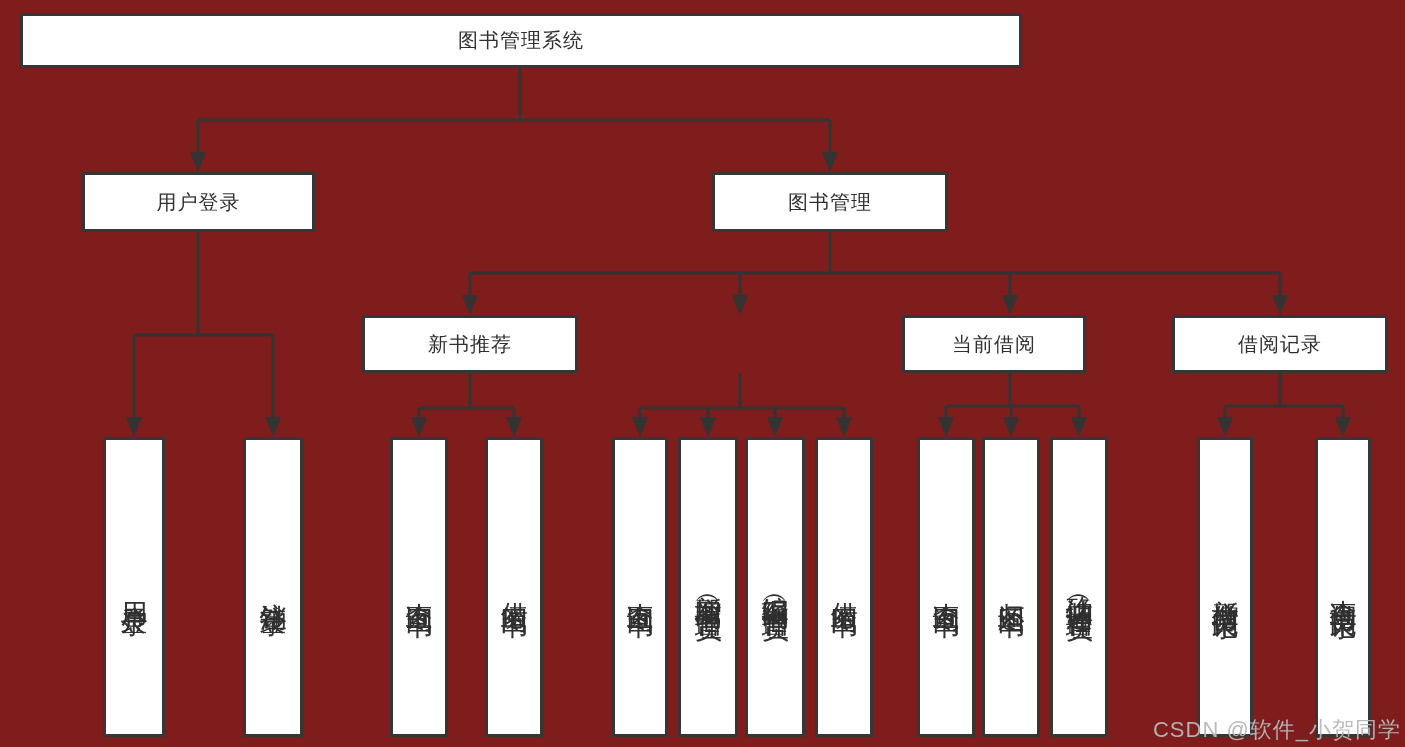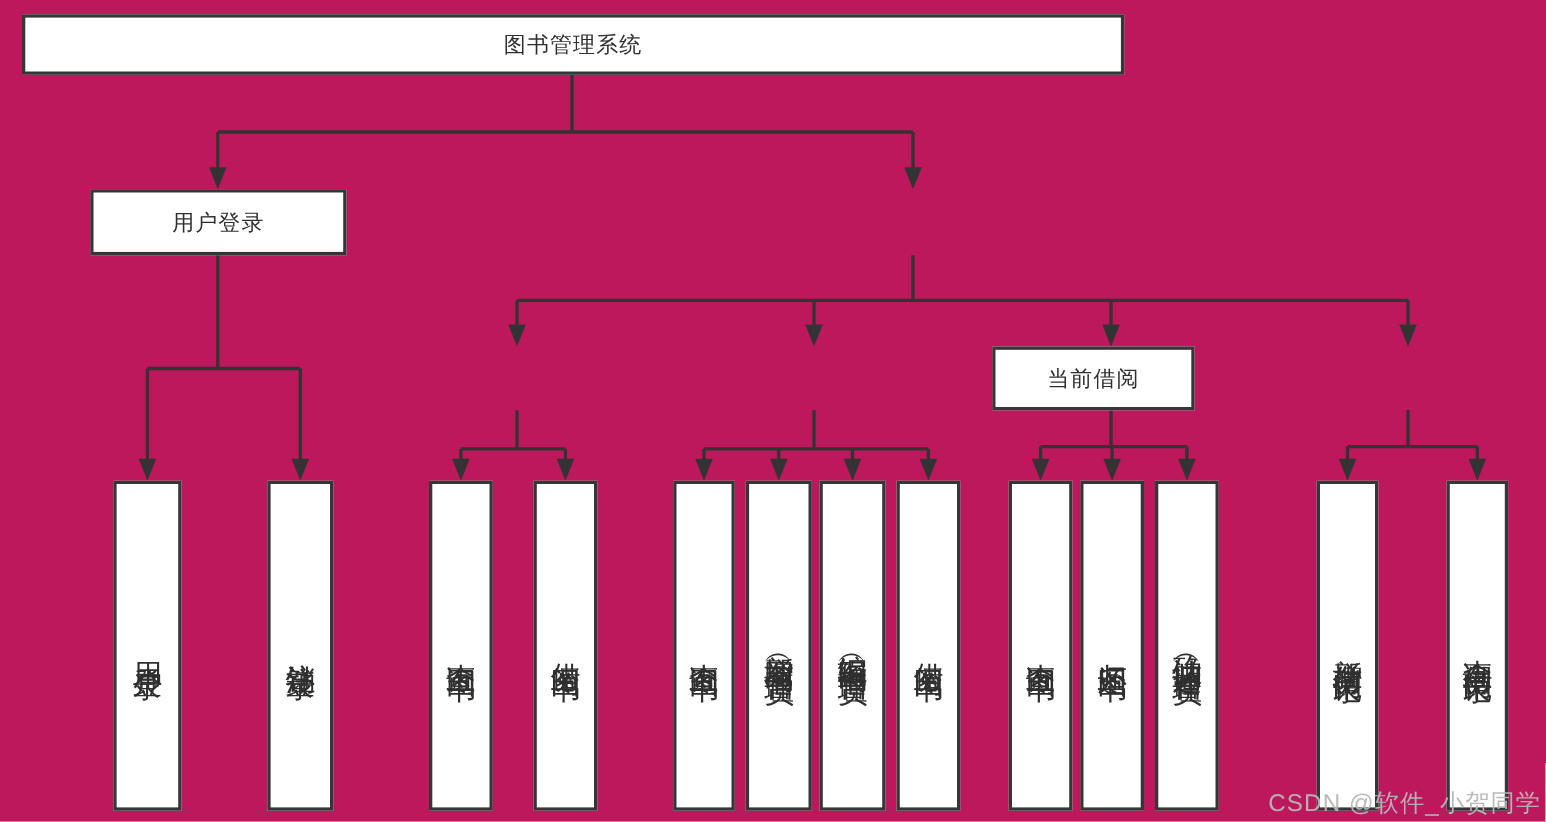--- a/index.html
+++ b/index.html
@@ -1,17 +1,17 @@
 <!DOCTYPE html>
 <html><head>
 <meta charset="utf-8">
 <style>
   html,body{margin:0;padding:0;background:#ffffff;}
   .stage{
-    position:relative;width:1405px;height:747px;background:#be185d;overflow:hidden;
+    position:relative;width:1405px;height:747px;background:#7f1d1d;overflow:hidden;
     font-family:"Liberation Sans","DejaVu Sans",sans-serif;color:#2f2f2f;
   }
   .connectors{position:absolute;left:0;top:0;width:1405px;height:747px;z-index:1;}
   .box{
     position:absolute;background:#ffffff;border:3px solid #363636;box-sizing:border-box;
     display:flex;align-items:center;justify-content:center;z-index:2;
   }
   .h-box{font-size:20px;letter-spacing:1px;}
   .v-box{top:437px;height:300px;}
   .vtext{
@@ -94,23 +94,32 @@
     </g>
   </svg>
 
   <div class="box h-box" id="n-root">
     <span>图书管理系统</span>
   </div>
 
   <div class="box h-box" id="n-user-login">
     <span>用户登录</span>
   </div>
+  <div class="box h-box" id="n-book-mgmt">
+    <span>图书管理</span>
+  </div>
 
+  <div class="box h-box" id="n-new-book">
+    <span>新书推荐</span>
+  </div>
   <div class="box h-box" id="n-current-borrow">
     <span>当前借阅</span>
+  </div>
+  <div class="box h-box" id="n-borrow-record">
+    <span>借阅记录</span>
   </div>
 
   <div class="box v-box" id="lf-user-login">
     <span class="vtext">用户登录</span>
   </div>
   <div class="box v-box" id="lf-logout">
     <span class="vtext">注销登录</span>
   </div>
 
   <div class="box v-box" id="lf-nb-query">

